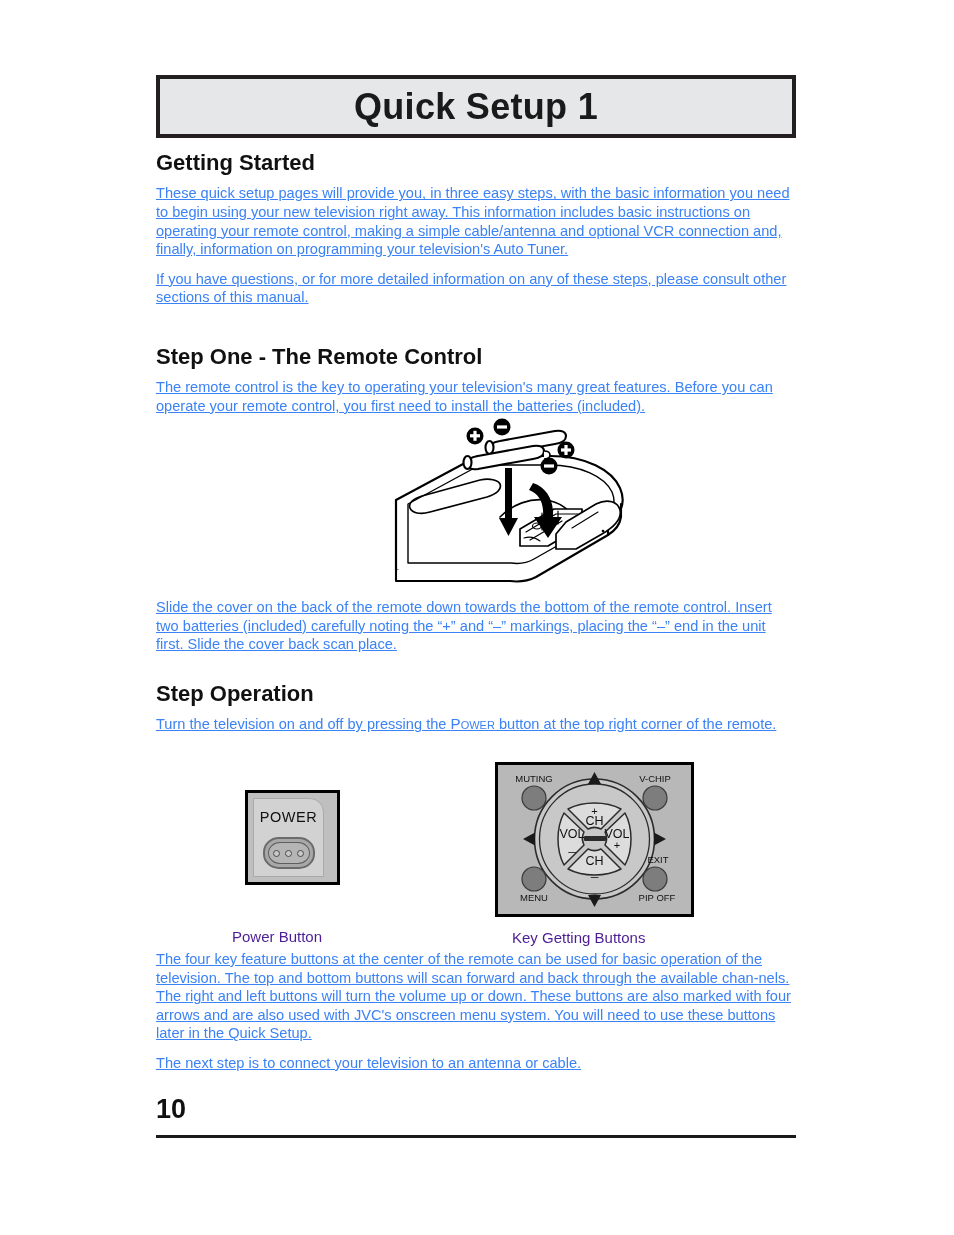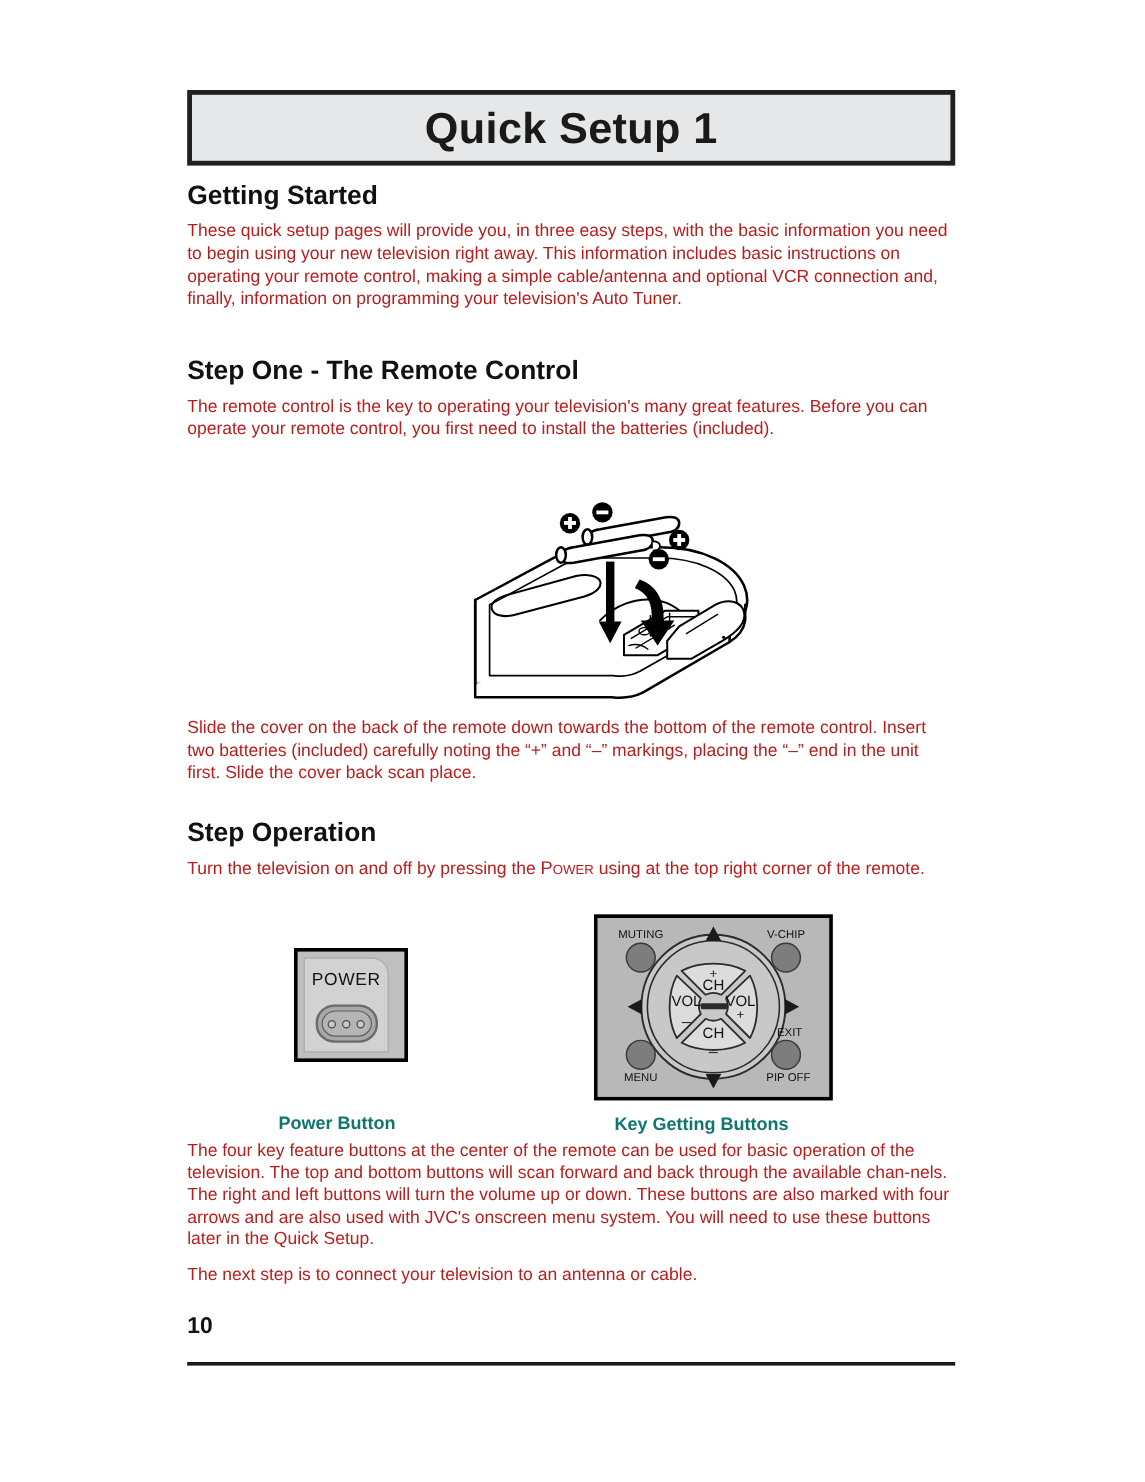--- a/index.html
+++ b/index.html
@@ -56,22 +56,23 @@
     font-size: 22px;
     font-weight: bold;
     margin: 0 0 8px 0;
     line-height: 1.2;
     color: #111;
   }
   p.body-text {
     font-size: 14.6px;
     line-height: 18.6px;
     margin: 0 0 11px 0;
-    color: #b91c1c;
+    color: #3b82f6;
     text-align: left;
+    text-decoration: underline;
   }
   p.body-text:last-child { margin-bottom: 0; }
   .smallcaps {
     font-variant: small-caps;
     font-size: 15.2px;
   }
   .gap-lg { height: 26px; }
   .gap-md { height: 16px; }
 
   
@@ -159,22 +160,22 @@
     height: 155px;
     border: 3px solid #000;
     background: #b8b8b8;
     box-sizing: border-box;
   }
 
   
   .caption {
     position: absolute;
     font-size: 15px;
-    font-weight: bold;
-    color: #0f766e;
+    font-weight: normal;
+    color: #4c1d95;
     white-space: nowrap;
   }
   .caption-power { left: 232px; top: 928px; }
   .caption-keys  { left: 512px; top: 929px; }
 
   
   .lower-content {
     position: absolute;
     left: 156px;
     top: 950px;
@@ -194,21 +195,21 @@
     left: 0;
     bottom: 0;
     width: 640px;
     height: 3px;
     background: #1a1a1a;
   }
   .page-number {
     position: absolute;
     left: 0;
     top: 0;
-    font-size: 19px;
+    font-size: 27px;
     font-weight: bold;
     color: #111;
     line-height: 1;
   }
   .footer-note {
     position: absolute;
     left: 0;
     top: 10px;
     width: 640px;
     text-align: center;
@@ -225,20 +226,21 @@
   <div class="header-banner">
     <div class="header-title">Quick Setup 1</div>
   </div>
 
   <div class="content">
 
     <h2 class="section-heading">Getting Started</h2>
 
     <p class="body-text">These quick setup pages will provide you, in three easy steps, with the basic information you need to begin using your new television right away.  This information includes basic instructions on operating your remote control, making a simple cable/antenna and optional VCR connection and, finally, information on programming your television's Auto Tuner.</p>
 
+    <p class="body-text">If you have questions, or for more detailed information on any of these steps, please consult other sections of this manual.</p>
 
     <div class="gap-lg"></div>
 
     <h2 class="section-heading">Step One - The Remote Control</h2>
 
     <p class="body-text">The remote control is the key to operating your television's many great features.  Before you can operate your remote control, you first need to install the batteries (included).</p>
   </div>
 
   <div class="remote-figure">
     <svg width="290" height="175" viewBox="0 0 290 175">
@@ -318,21 +320,21 @@
     </svg>
   </div>
 
   <div class="content" style="top:598px;">
     <p class="body-text">Slide the cover on the back of the remote down towards the bottom of the remote control. Insert two batteries (included) carefully noting the “+” and “–” markings, placing the “–” end in the unit first.  Slide the cover back scan place.</p>
 
     <div class="gap-md"></div>
 
     <h2 class="section-heading">Step Operation</h2>
 
-    <p class="body-text"><span>Turn the television on and off by pressing the </span><span class="smallcaps">Power</span><span> using at the top right corner of the remote.</span></p>
+    <p class="body-text"><span>Turn the television on and off by pressing the </span><span class="smallcaps">Power</span><span> button at the top right corner of the remote.</span></p>
   </div>
 
   <div class="power-figure">
     <div class="power-inner">
       <div class="power-label">POWER</div>
       <div class="power-key">
         <div class="power-key-inner">
           <span class="power-dot"></span>
           <span class="power-dot"></span>
           <span class="power-dot"></span>

